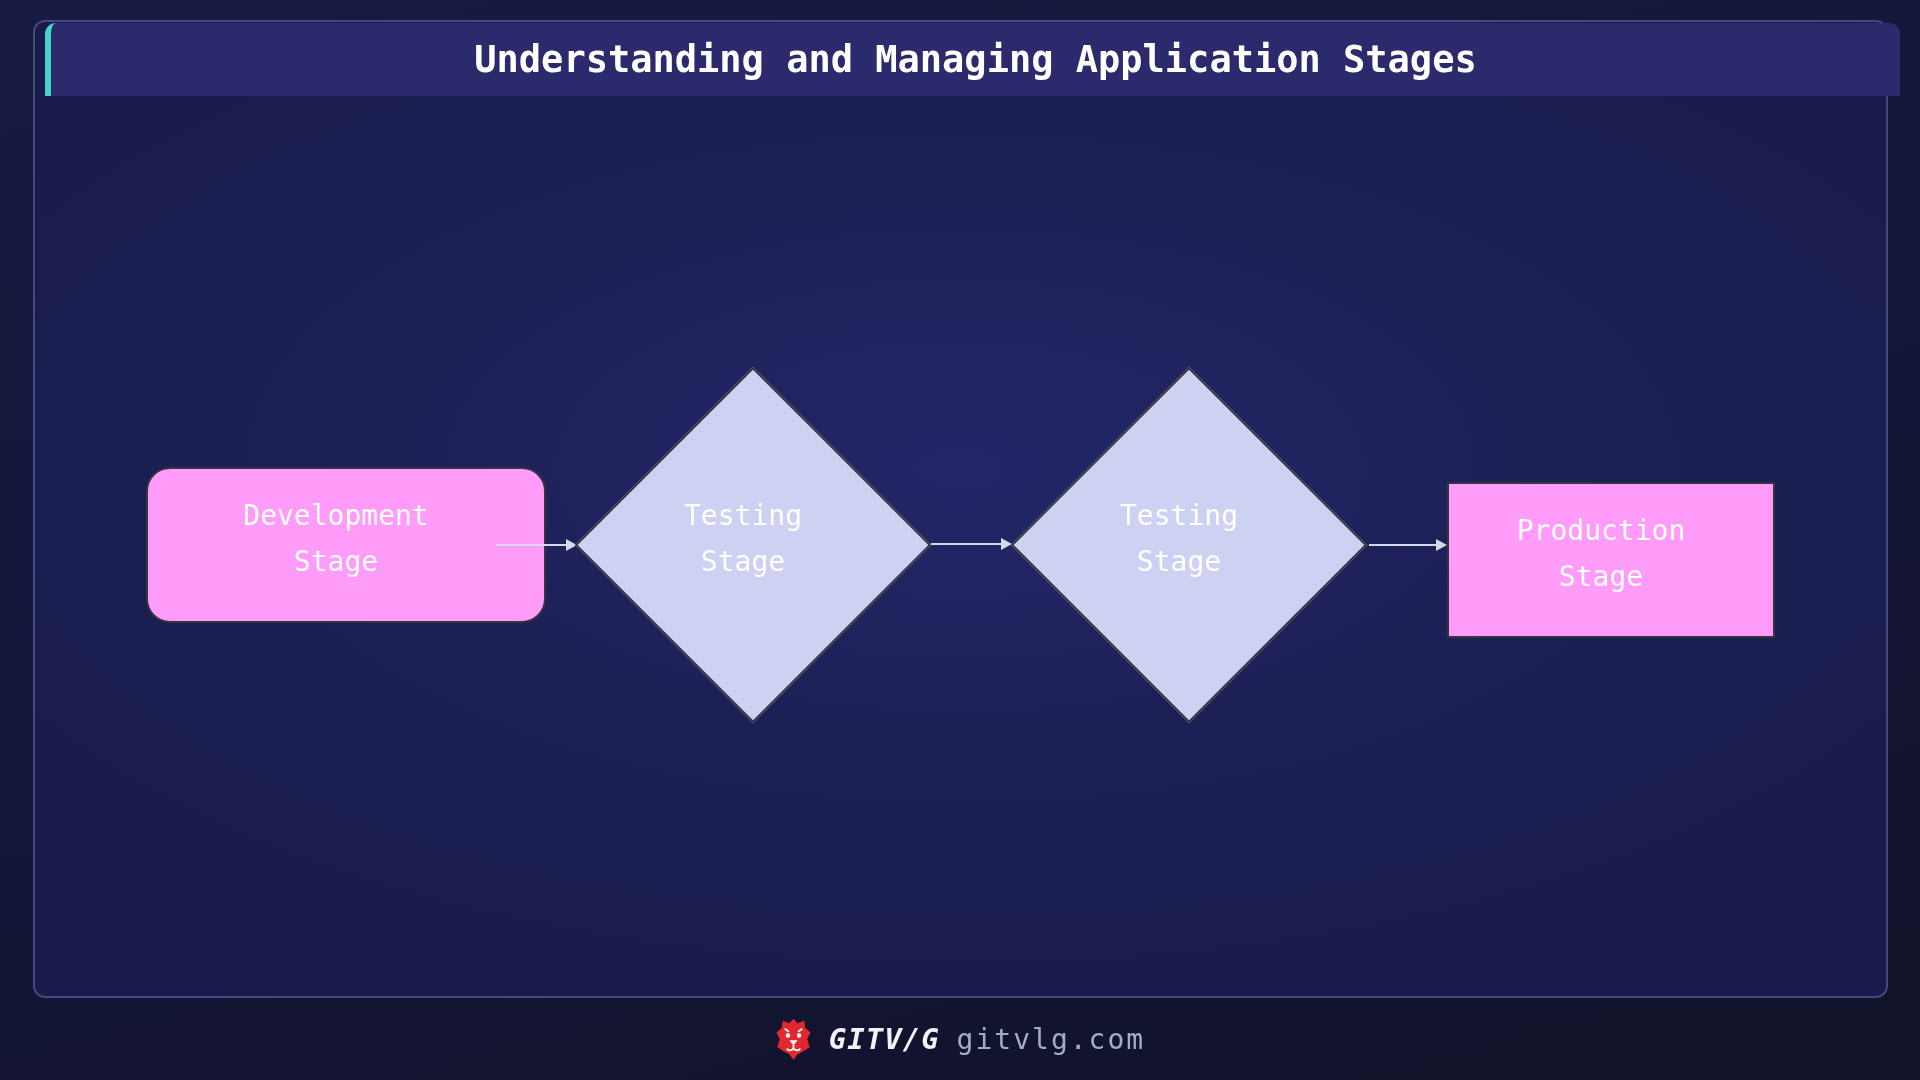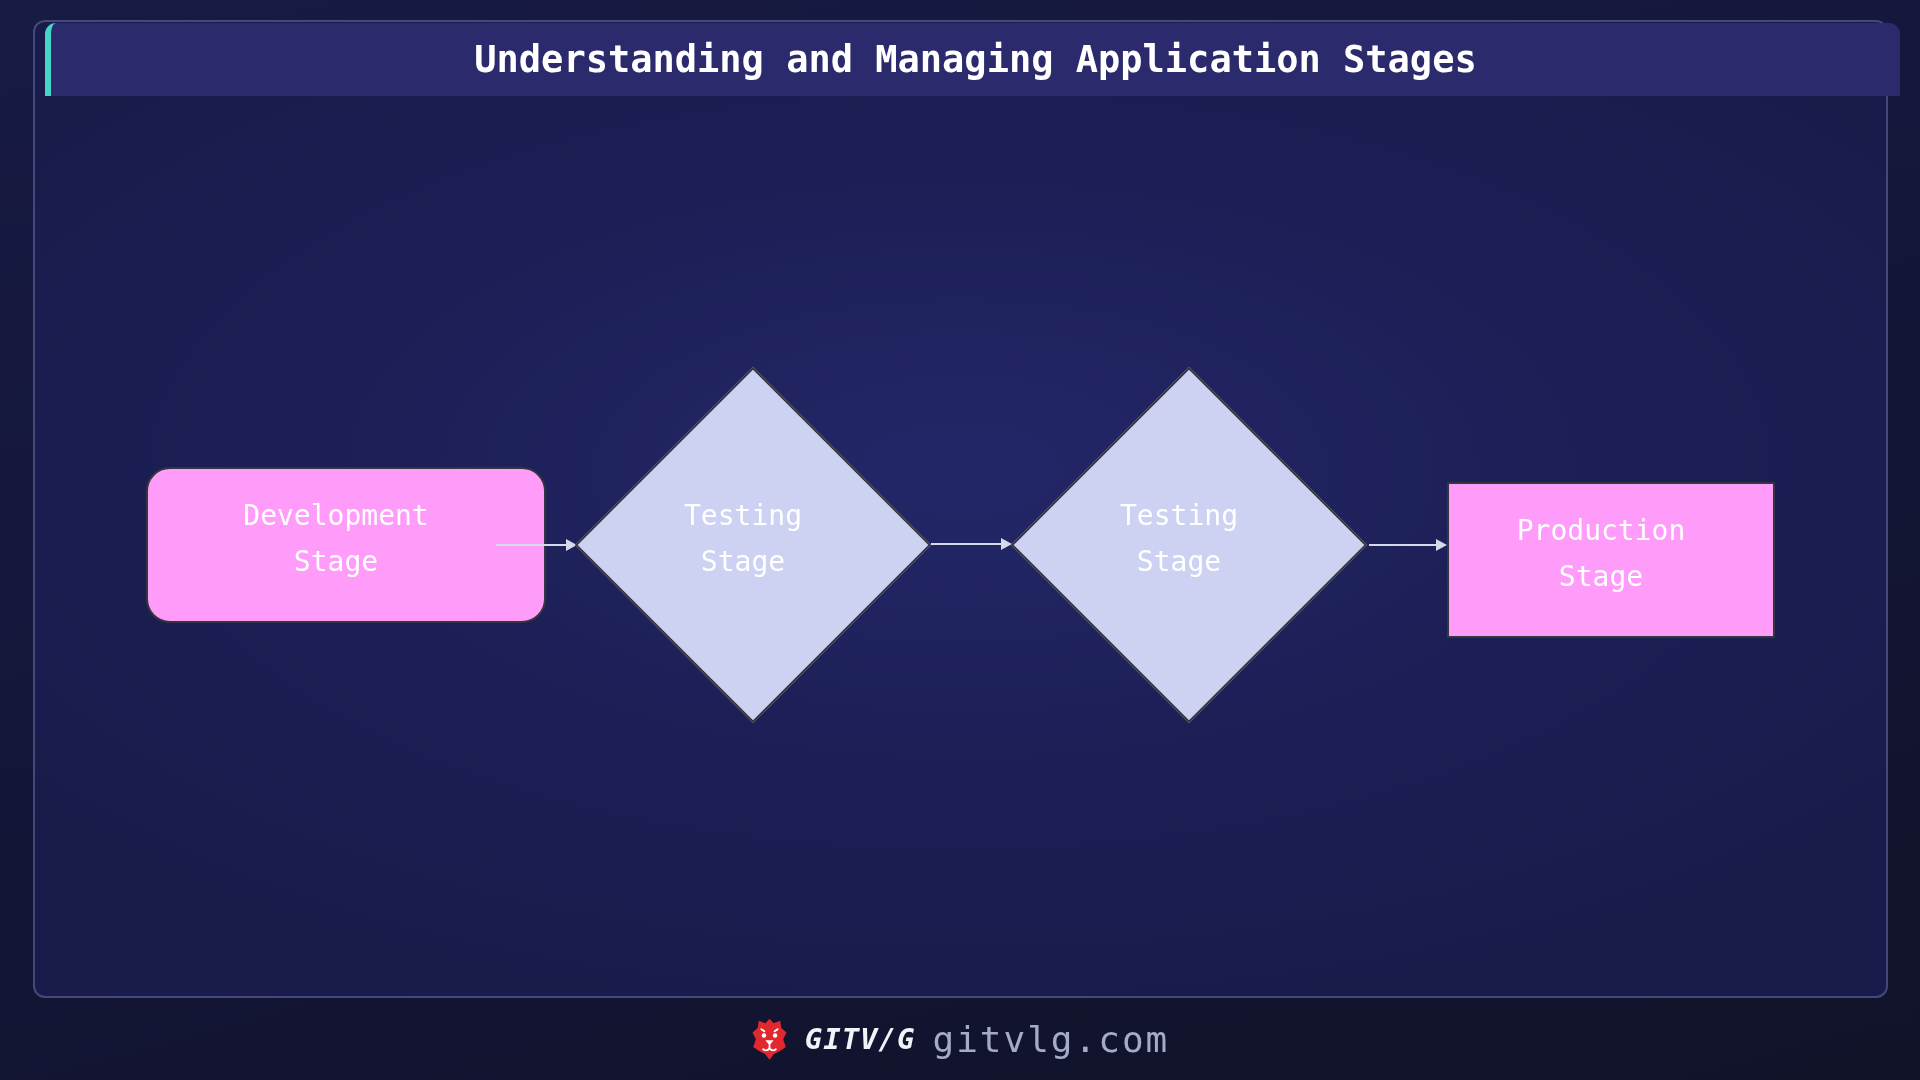--- a/index.html
+++ b/index.html
@@ -93,21 +93,21 @@
   
   .footer{
     position:absolute;left:0;top:998px;width:1920px;height:82px;
     display:flex;align-items:center;justify-content:center;gap:17px;
   }
   .logo{width:37px;height:43px;display:block;}
   .brand-text{
     color:#f2f3f8;font-size:29px;font-weight:bold;font-style:italic;
     letter-spacing:1px;
   }
-  .domain-text{color:var(--domain-text);font-size:36px;letter-spacing:2px;}
+  .domain-text{color:var(--domain-text);font-size:28px;letter-spacing:2px;}
 </style>
 </head>
 <body>
 
 <div class="stage">
 
   <div class="panel"></div>
 
   <div class="titlebar">
     <div class="title-text">Understanding and Managing Application Stages</div>

